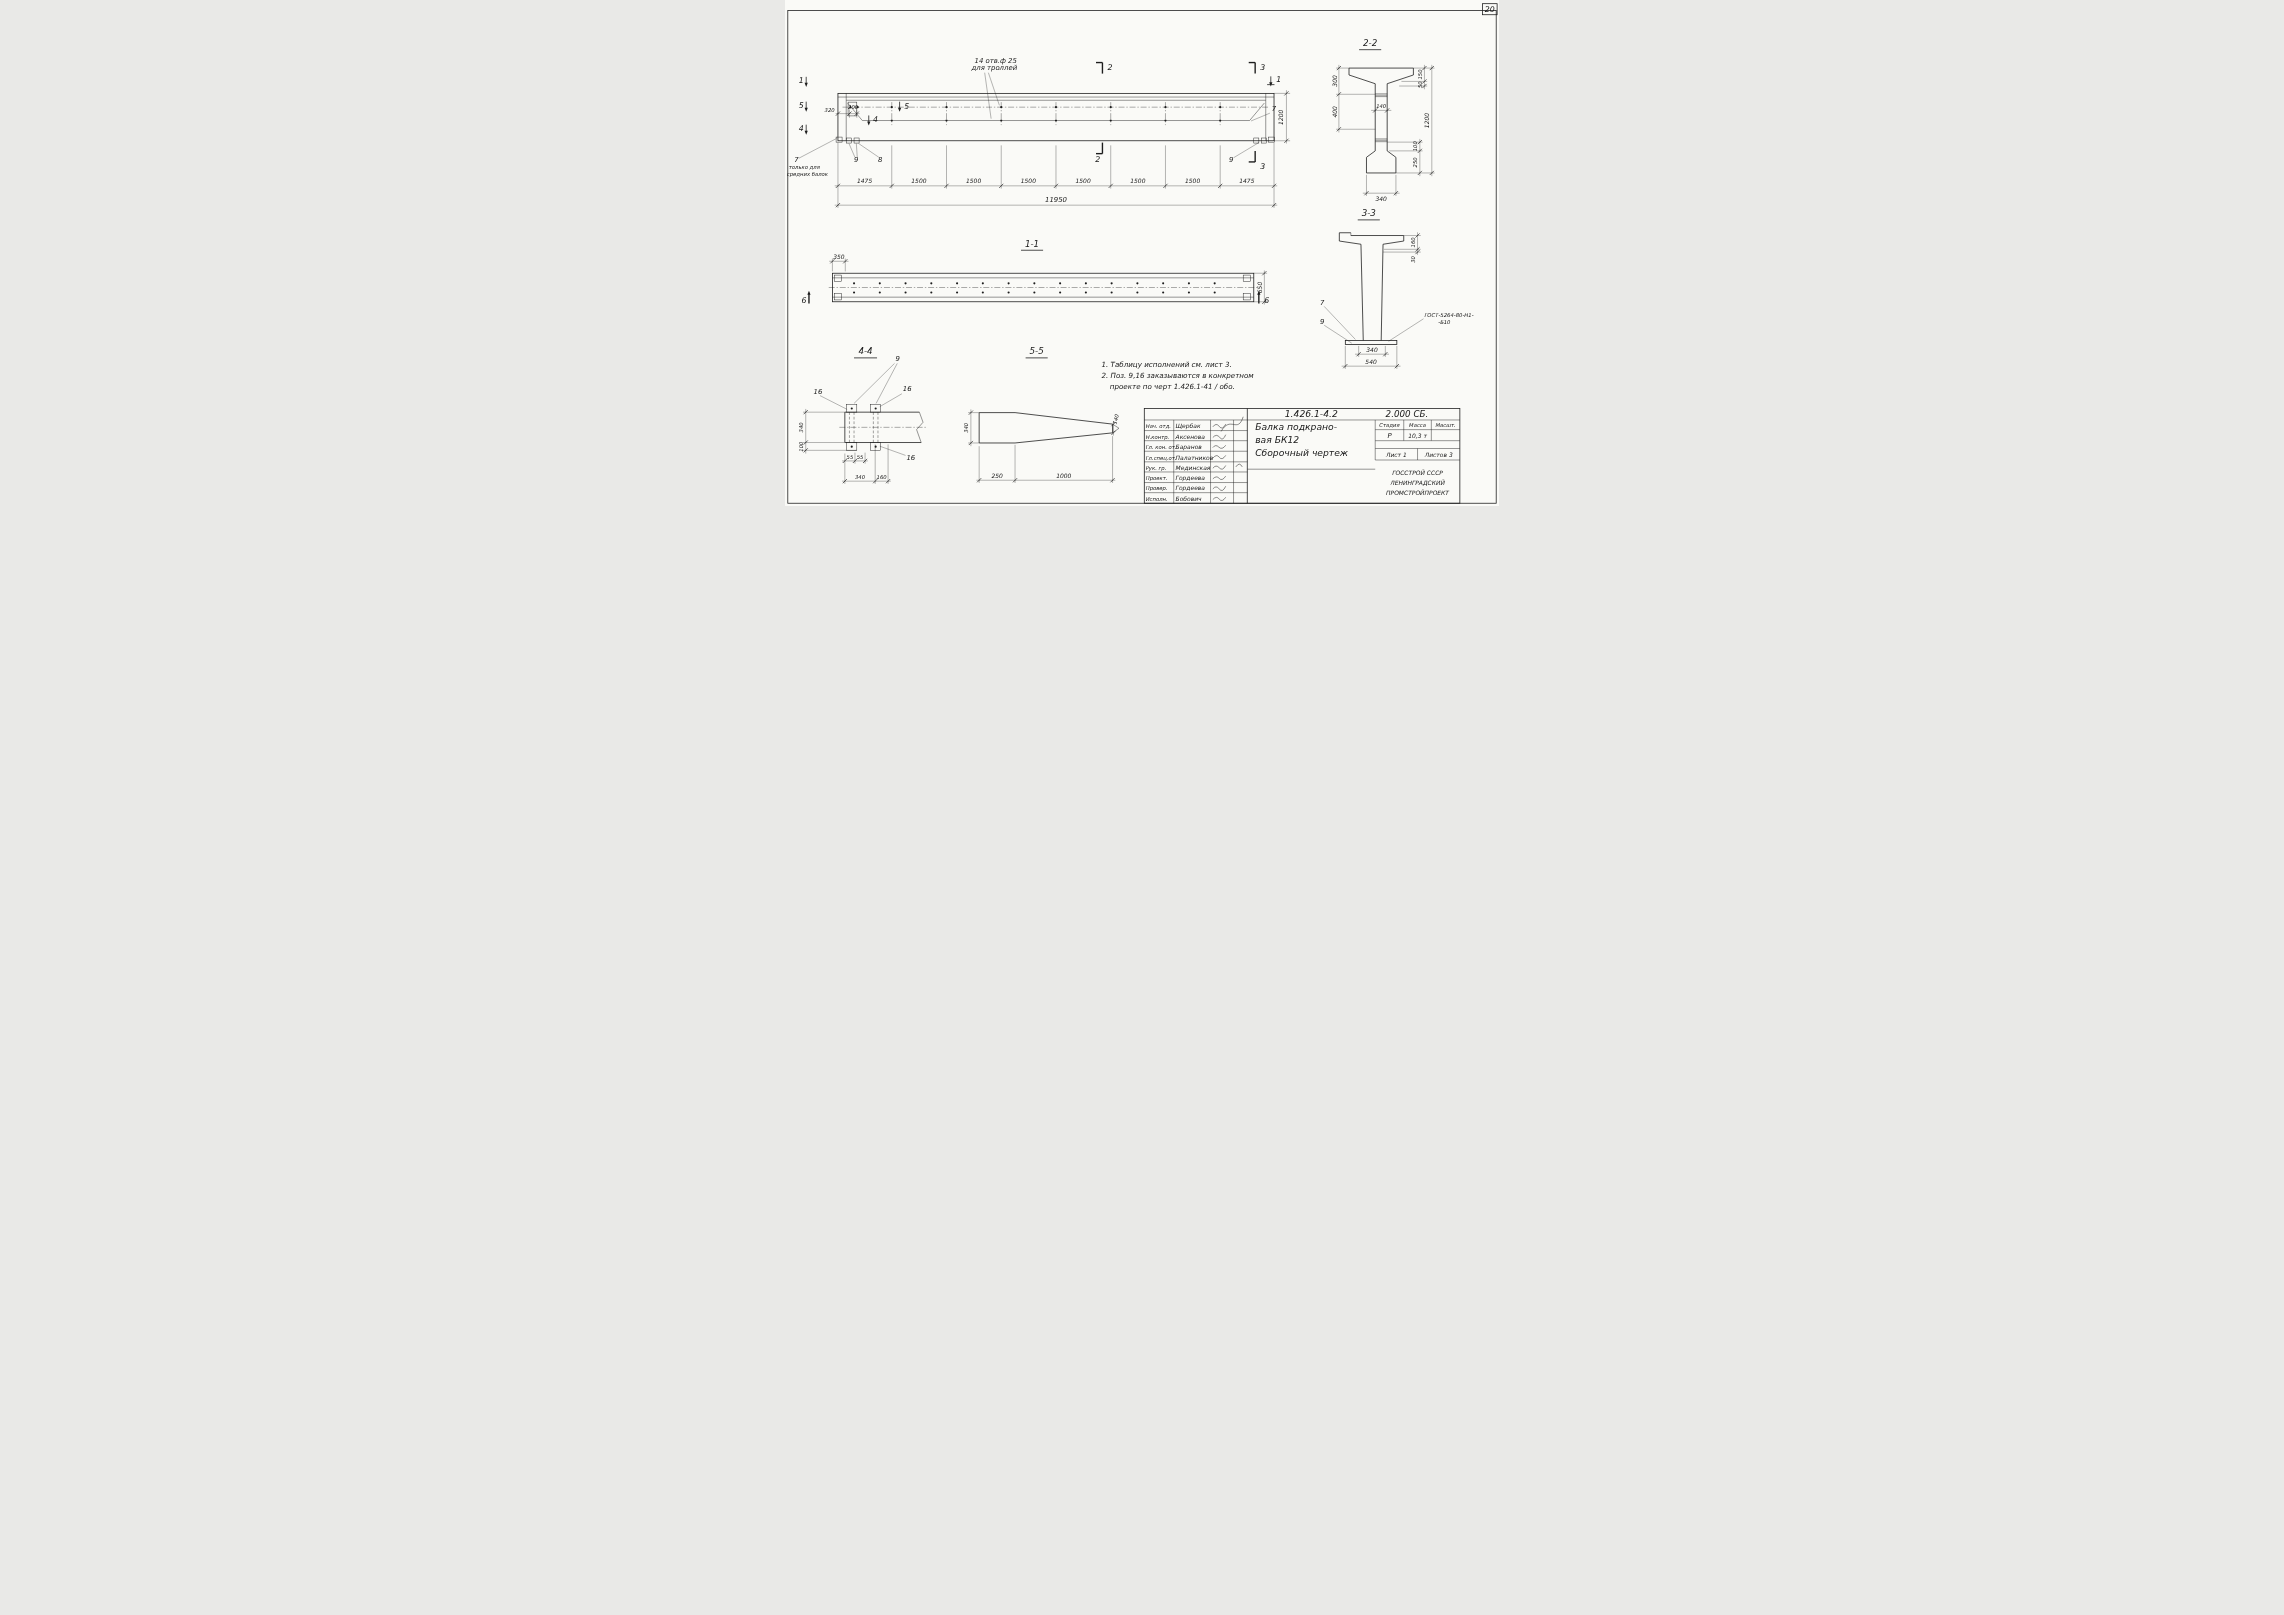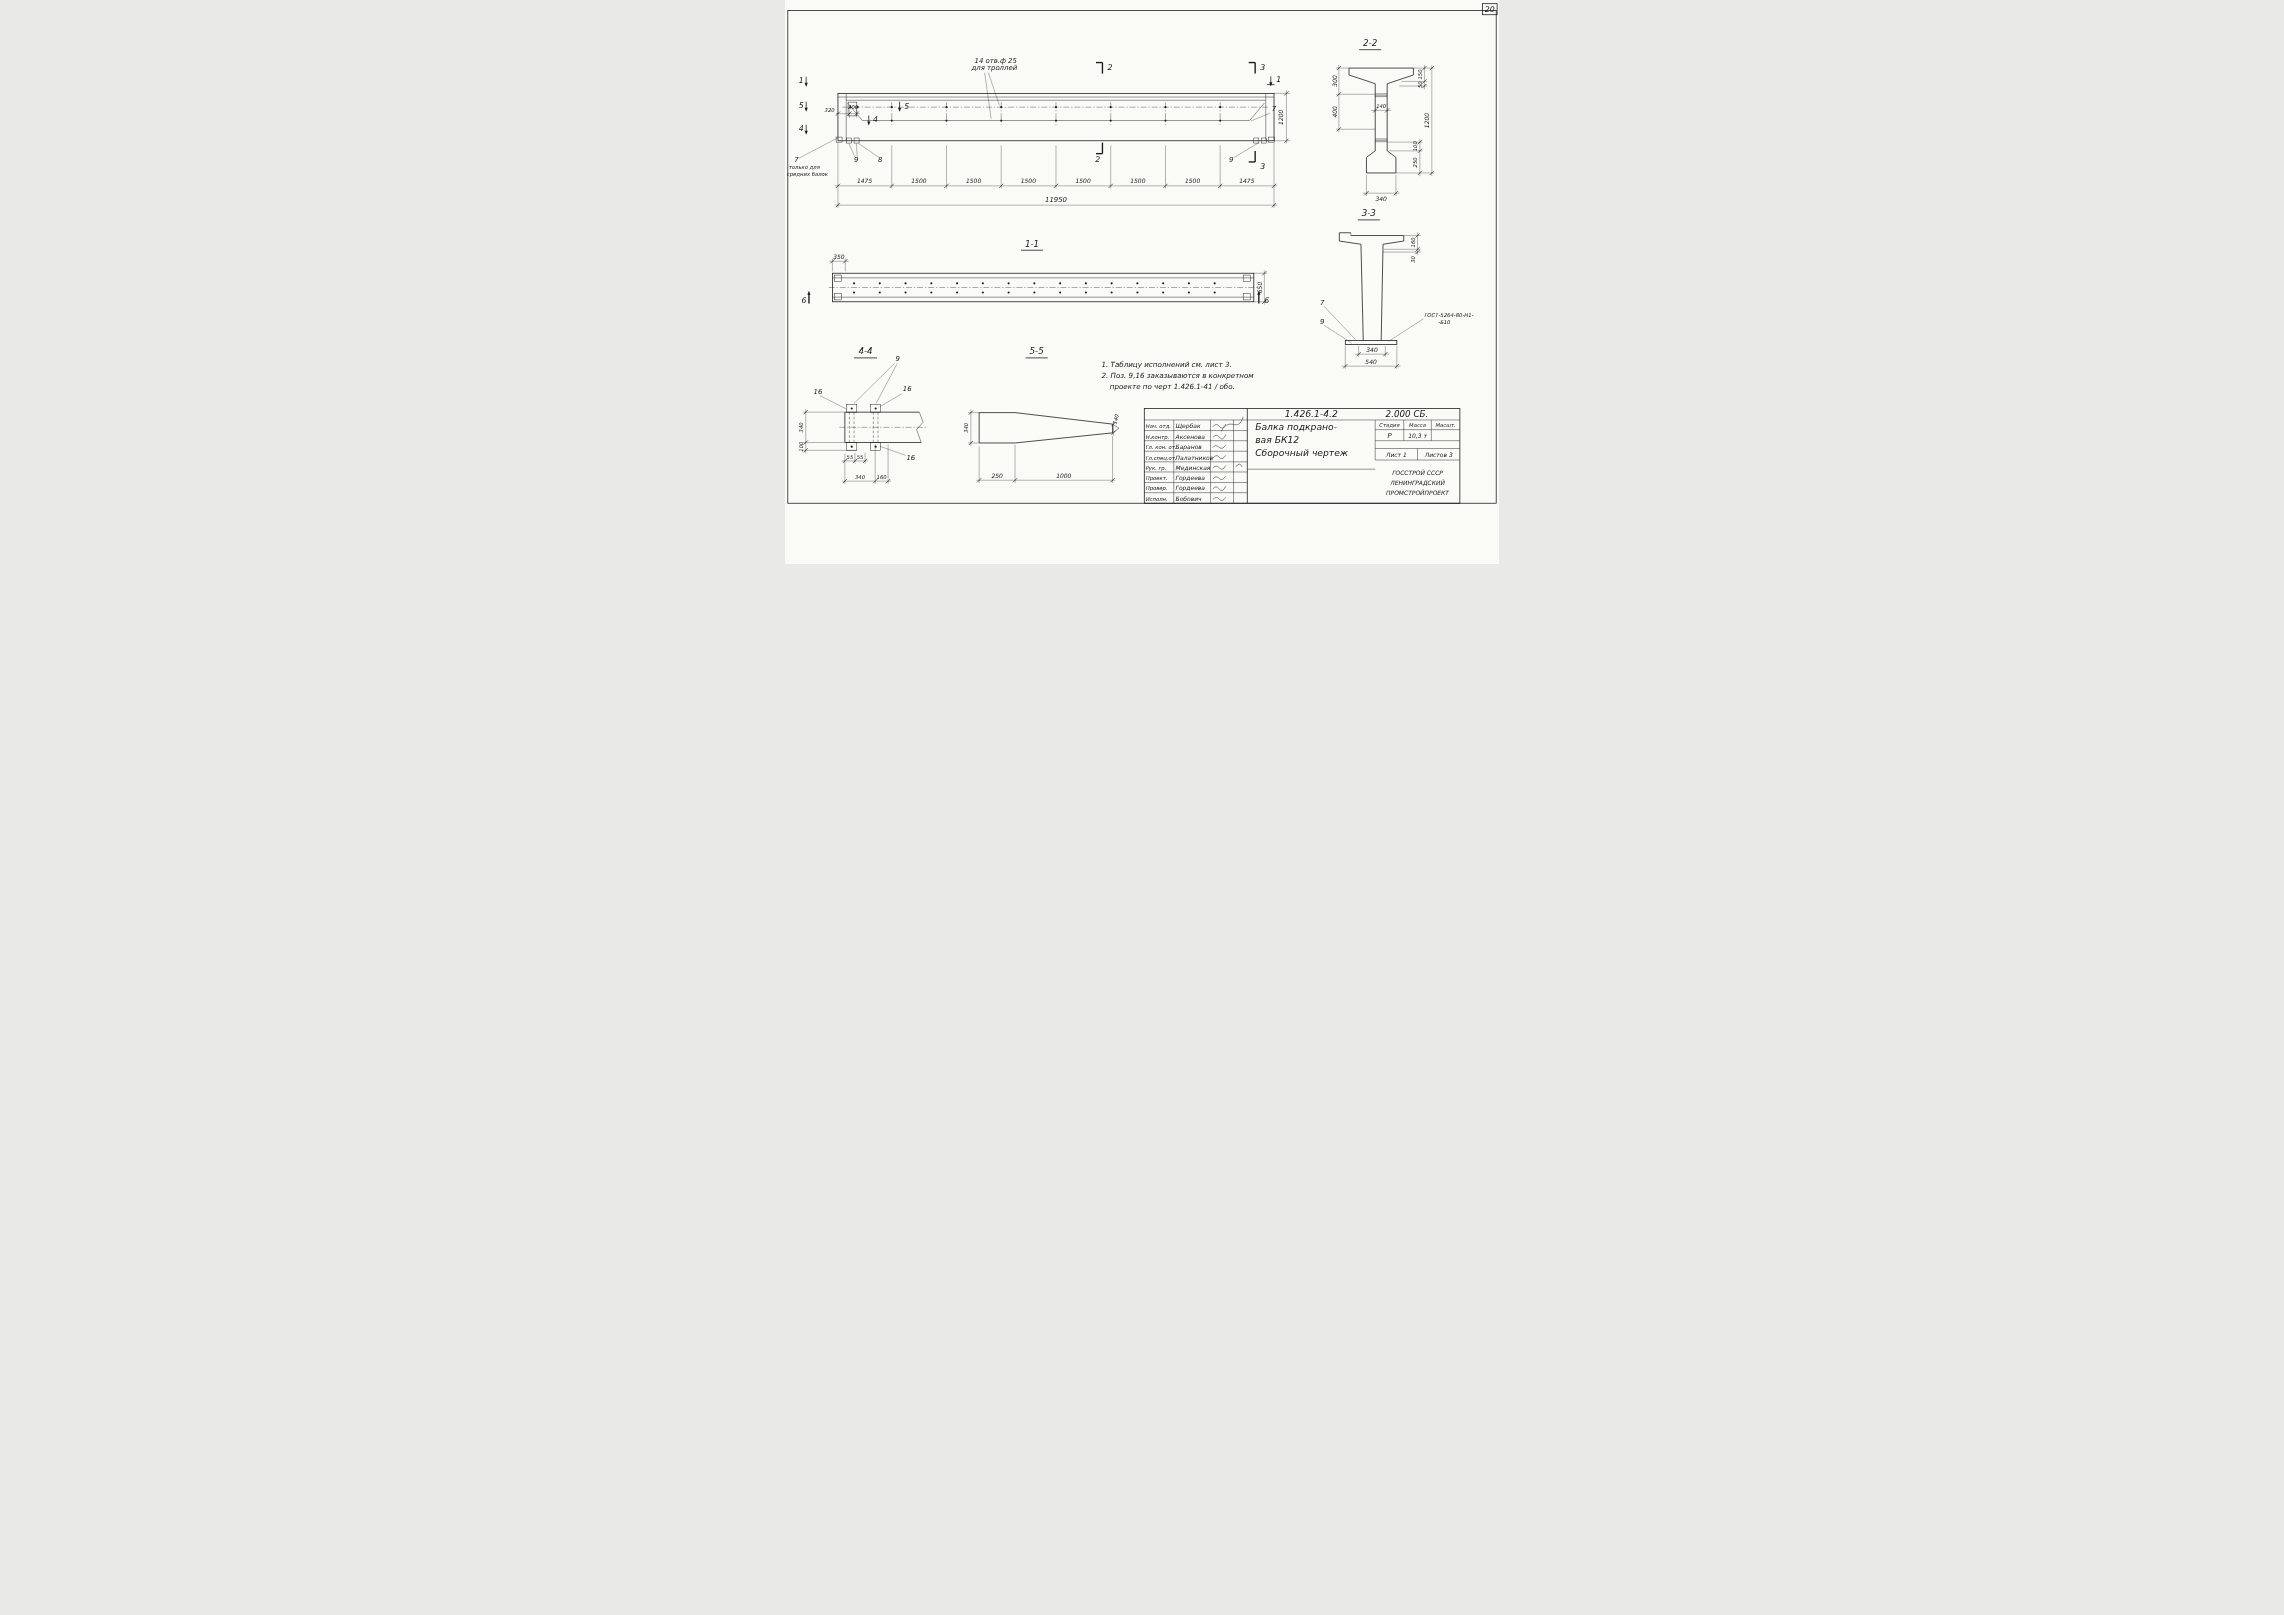--- a/index.html
+++ b/index.html
@@ -1,16 +1,16 @@
 <!DOCTYPE html>
 <html style="font-size:7.4px"><head>
 <meta charset="utf-8">
 <style>
   html,body{margin:0;padding:0;background:#e9e9e7;}
-  .sheet{width:714px;height:564px;background:#fafaf7;position:relative;margin:0 auto;}
+  .sheet{width:714px;height:506px;background:#fafaf7;position:relative;margin:0 auto;}
   svg{display:block;}
   svg text{font-family:"DejaVu Sans",sans-serif;font-style:italic;fill:#181818;}
   .ln{stroke:#1d1d1d;stroke-width:1;fill:none;}
   .lnt{stroke:#1d1d1d;stroke-width:0.7;fill:none;}
   .ln2{stroke:#1d1d1d;stroke-width:1.7;fill:none;}
   .thk{stroke:#1d1d1d;stroke-width:3;fill:none;}
   .cl{stroke:#1d1d1d;stroke-width:0.8;fill:none;stroke-dasharray:13 4 3 4;}
   .hid{stroke:#1d1d1d;stroke-width:0.9;fill:none;stroke-dasharray:6 4;}
   .sig{stroke:#1d1d1d;stroke-width:1.1;fill:none;}
   .dim{font-size:13px;}

